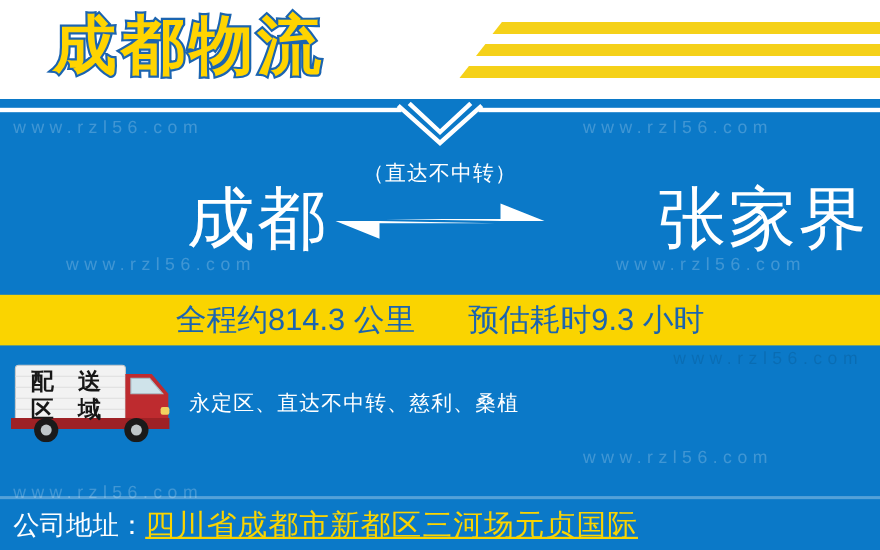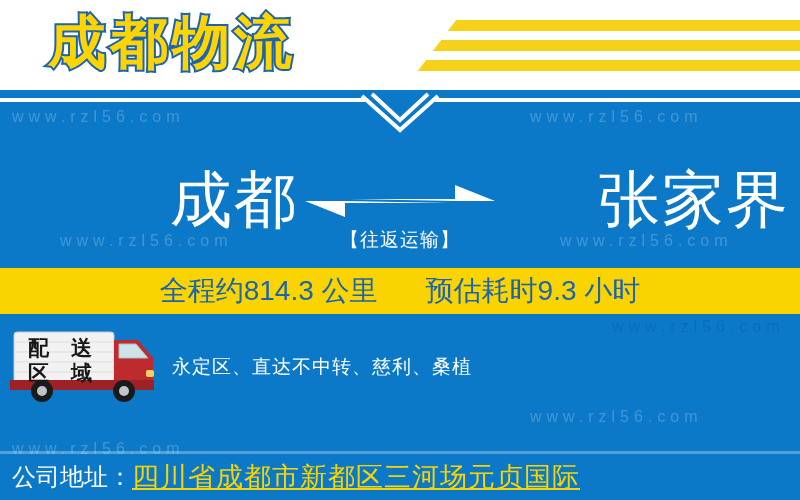--- a/index.html
+++ b/index.html
@@ -241,29 +241,29 @@
       <polyline points="2,4 40,38 78,4" fill="none" stroke="#ffffff" stroke-width="4"></polyline>
       <polyline points="12,2 40,28 68,2" fill="none" stroke="#ffffff" stroke-width="4"></polyline>
     </svg>
 
     <div id="route">
 
       <div class="city" id="city-origin">成都</div>
 
       <div id="route-mid">
 
+        <div id="route-note-top">（直达不中转）</div>
 
         <svg id="arrow-wrap" viewBox="0 0 220 48">
 
           <path d="M60,22 L165,22 L165,8 L205,24 L165,24 Z" fill="#ffffff"></path>
 
           <path d="M160,26 L55,26 L55,40 L15,24 L55,24 Z" fill="#ffffff"></path>
         </svg>
 
-        <div id="route-note-bottom">【往返运输】</div>
       </div>
 
       <div class="city" id="city-dest">张家界</div>
     </div>
 
     <div id="stats-bar">
       <span class="stat" id="stat-distance">全程约814.3 公里</span>
       <span class="stat" id="stat-duration">预估耗时9.3 小时</span>
     </div>
 

